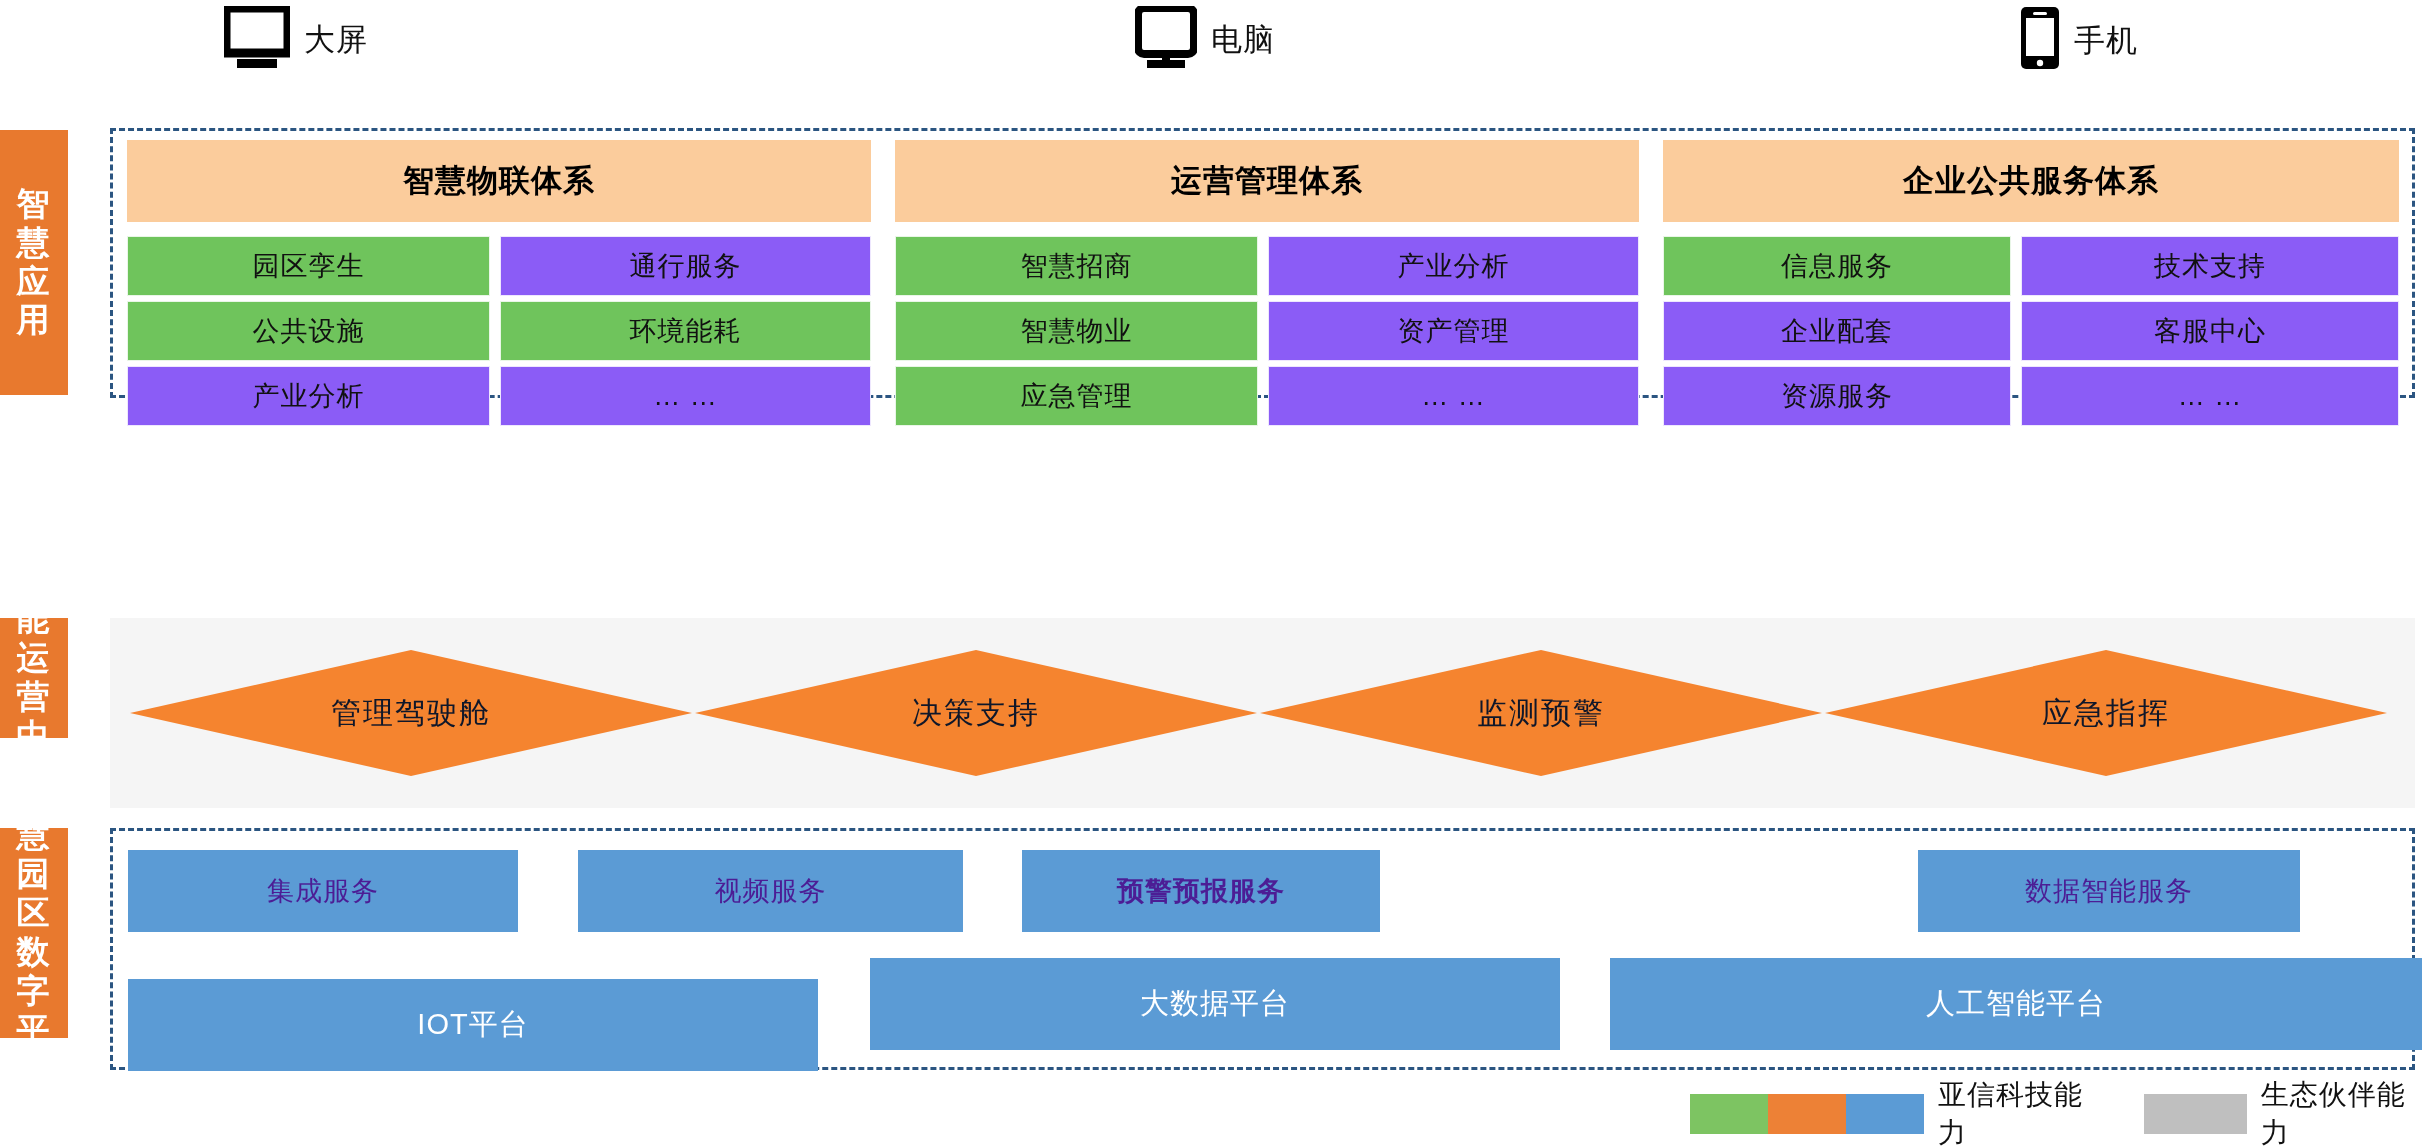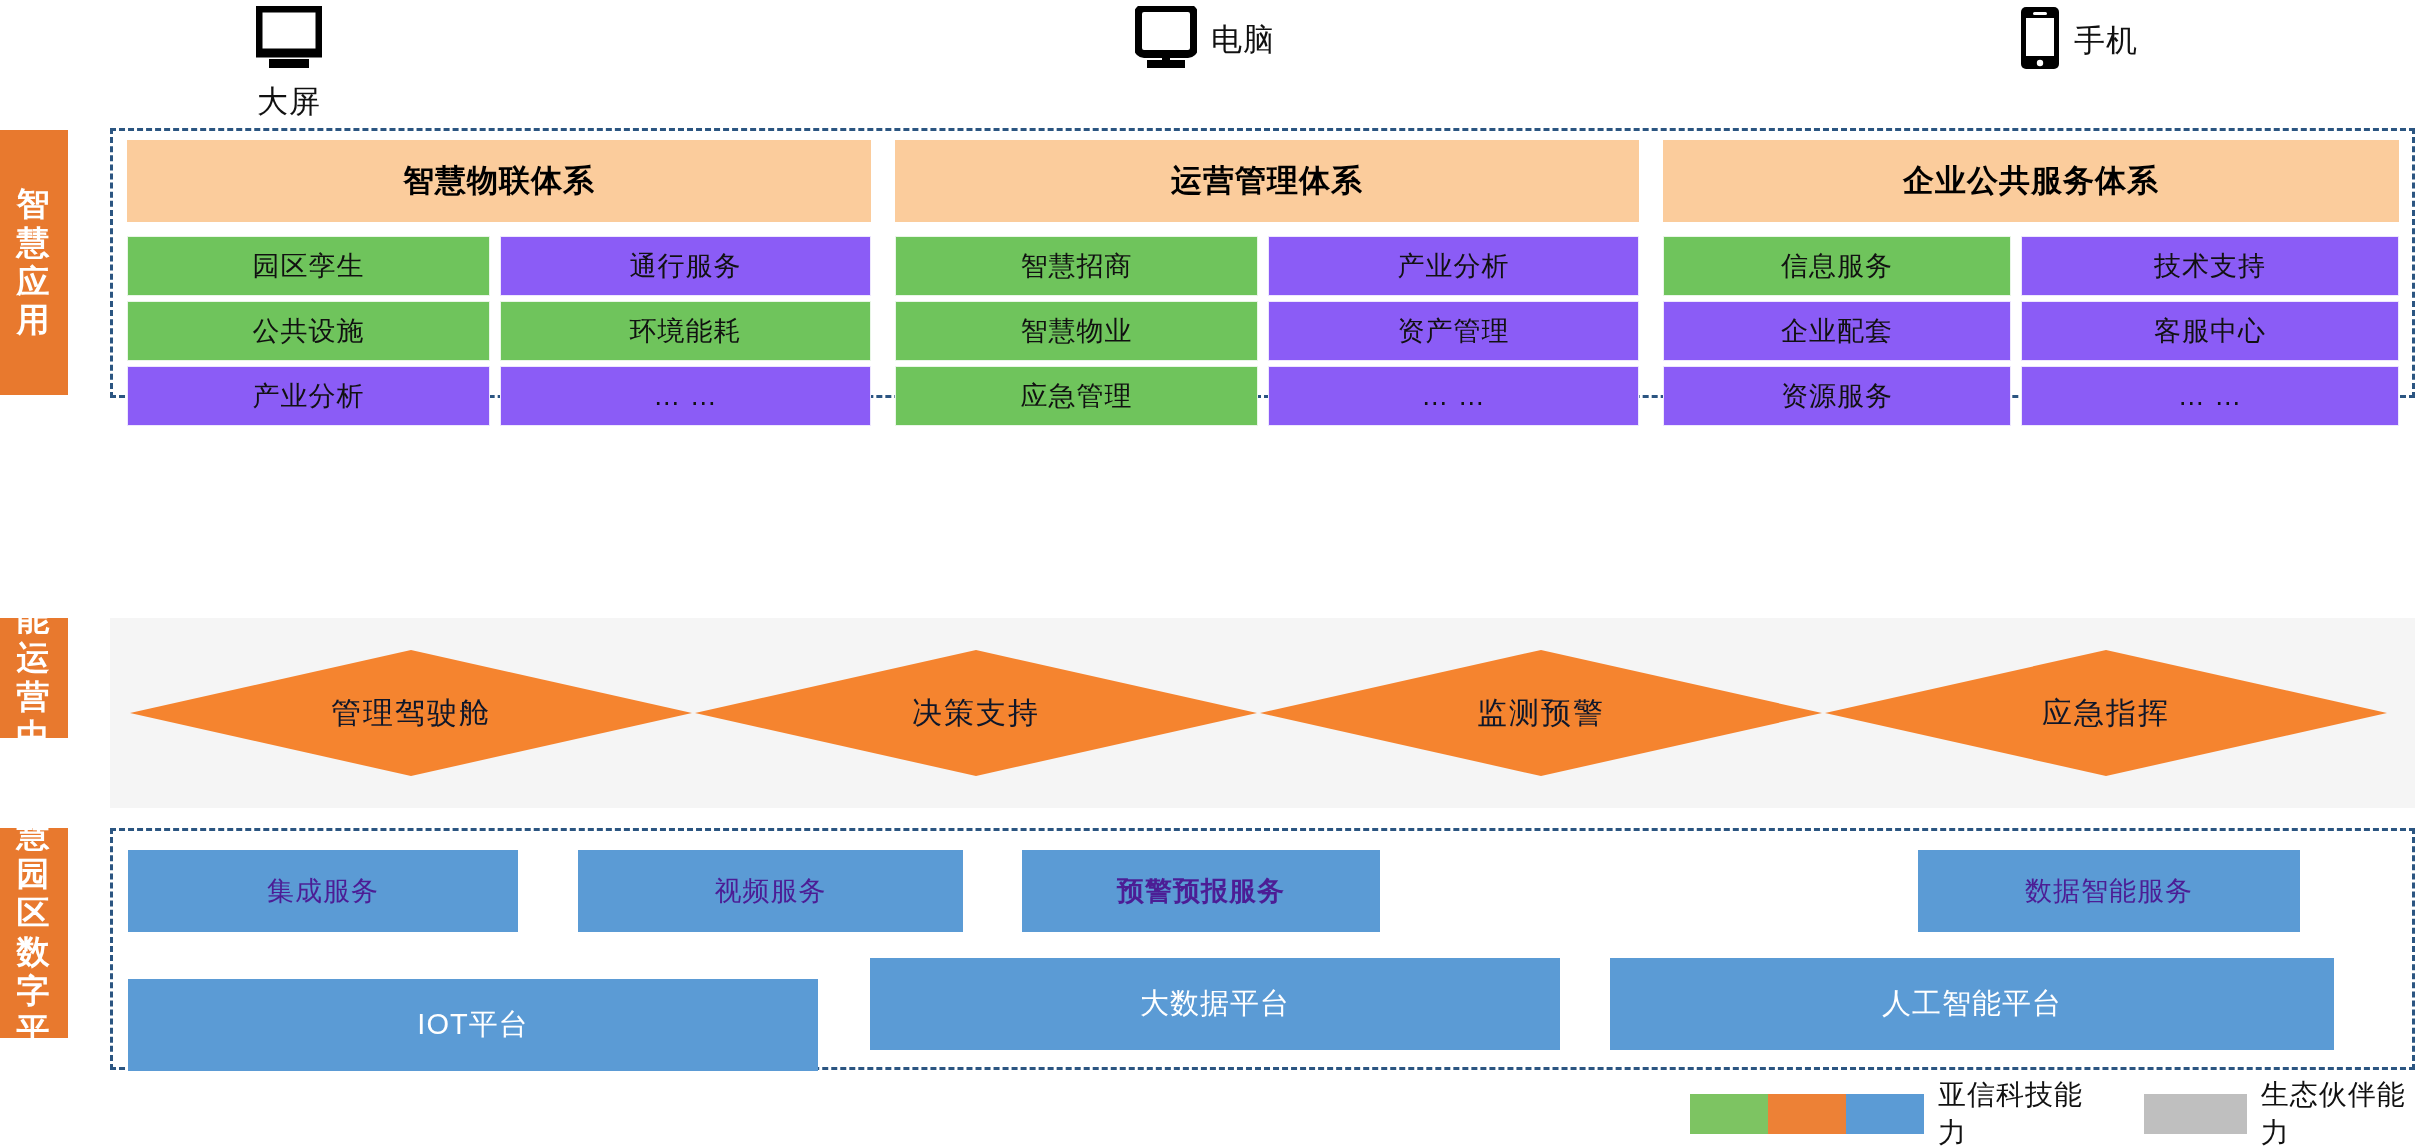--- a/index.html
+++ b/index.html
@@ -6,21 +6,21 @@
   body{
     width:2424px;height:1146px;position:relative;overflow:hidden;
     font-family:"Liberation Sans","DejaVu Sans",sans-serif;
     color:#000;
   }
 
   
   #device-row{position:absolute;left:0;top:0;width:2424px;height:78px;}
   .device{position:absolute;display:flex;align-items:center;gap:14px;top:6px;}
   .device-label{font-size:31px;color:#111;line-height:1;letter-spacing:1px;}
-  #device-bigscreen{left:256px;flex-direction:column;}
+  #device-bigscreen{left:224px;}
   #device-computer{left:1135px;}
   #device-phone{left:2020px;}
   .dev-ico{display:block;}
 
   
   .side{
     position:absolute;left:0;background:#E8792E;color:#fff;
     display:flex;align-items:center;justify-content:center;
     font-weight:bold;font-size:33px;line-height:1.18;text-align:center;
     letter-spacing:2px;
@@ -84,21 +84,21 @@
   #svc-3{left:1362px;width:385px;}
   #svc-4{left:1808px;width:382px;}
 
   .plat{
     position:absolute;top:130px;height:92px;background:#5B9BD5;
     display:flex;align-items:center;justify-content:center;
     color:#fff;font-size:29px;letter-spacing:1px;
   }
   #plat-0{left:18px;width:690px;margin-top:21px;}
   #plat-1{left:760px;width:690px;}
-  #plat-2{left:1500px;width:724px;}
+  #plat-2{left:1500px;width:812px;}
 
   
   #legend{position:absolute;left:1690px;top:1094px;height:40px;display:flex;align-items:center;}
   .lg-group{display:flex;align-items:center;}
   .lg-swatch{display:flex;height:40px;}
   .lg-seg{width:78px;height:40px;}
   .lg-text{font-size:28px;color:#111;margin-left:14px;letter-spacing:1px;}
   .lg-gap{width:60px;}
   .lg-gray{width:110px;height:40px;background:#BFBFBF;}
 </style>

